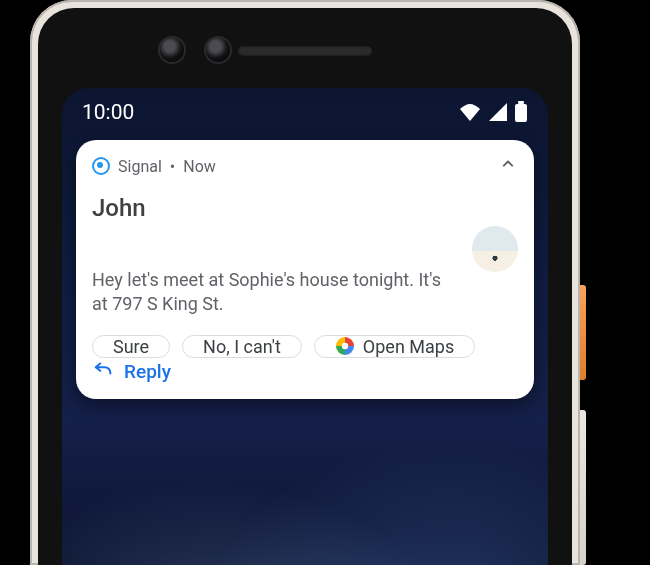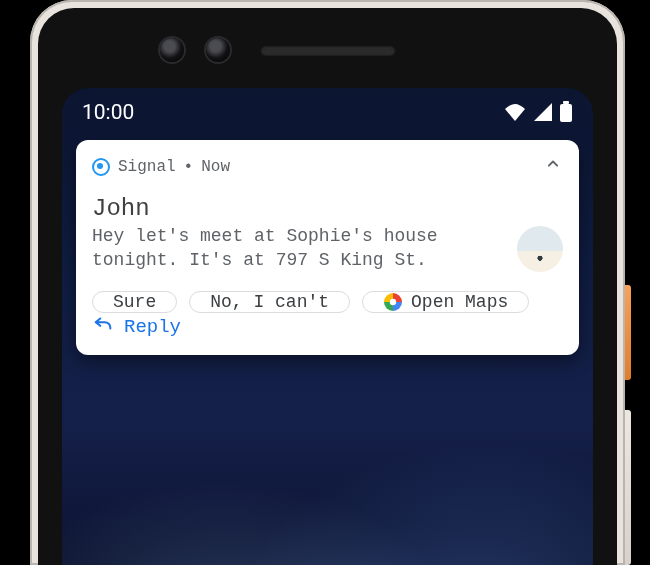--- a/index.html
+++ b/index.html
@@ -6,21 +6,21 @@
   html, body { width: 650px; height: 565px; }
   body {
     background: #000;
     font-family: Roboto, "Helvetica Neue", Arial, sans-serif;
     position: relative;
     overflow: hidden;
   }
   .phone-frame {
     position: absolute;
     left: 30px; top: 0;
-    width: 595px; height: 565px;
+    width: 550px; height: 565px;
     background: #e8e3dd;
     border-radius: 42px 42px 0 0;
     box-shadow: inset 0 0 0 2px #b9b4ae;
   }
   .phone-bezel {
     position: absolute;
     left: 8px; right: 8px; top: 8px; bottom: 0;
     background: #111;
     border-radius: 36px 36px 0 0;
   }
@@ -75,24 +75,23 @@
     padding: 0 20px;
     color: #fff;
     font-size: 21px;
     font-weight: 400;
   }
   .status-icons { display:flex; align-items:center; gap:6px; }
   .status-icons svg { display:block; }
   .notif {
     margin: 4px 14px 0;
     background: #fff;
-    border-radius: 12px;
+    border-radius: 20px;
     box-shadow: 0 6px 18px rgba(0,0,0,0.45);
     padding: 14px 16px 14px;
-    font-family: Liberation Mono, monospace;
   }
   .notif-header {
     display:flex; align-items:center; gap:8px;
     color:#5f6368; font-size:16px;
   }
   .app-icon {
     width:18px; height:18px; border-radius:50%;
     background:#fff;
     border: 2.5px solid #2196f3;
     position:relative;
@@ -103,21 +102,21 @@
     background:#2196f3;
   }
   .notif-header .chev { margin-left:auto; color:#5f6368; }
   .notif-title {
     margin-top:16px;
     font-size:24px; font-weight:500; color:#404040;
   }
   .notif-body-row { display:flex; gap:14px; align-items:flex-start; margin-top:2px;}
   .notif-body {
     flex:1;
-    font-size:18px; line-height:1.35; color:#5f6368;
+    font-size:18px; line-height:1.35; color:#5f6368;margin-top:44px;
   }
   .avatar {
     width:46px; height:46px; border-radius:50%;
     background:
       radial-gradient(circle at 50% 70%, #2e3a40 0 6%, transparent 7%),
       linear-gradient(180deg,#dfe9ee 0 55%, #f6efe4 55% 100%);
     flex:none; margin-top:2px;
   }
   .chips { display:flex; gap:12px; margin-top:18px; flex-wrap:wrap;}
   .chip {

